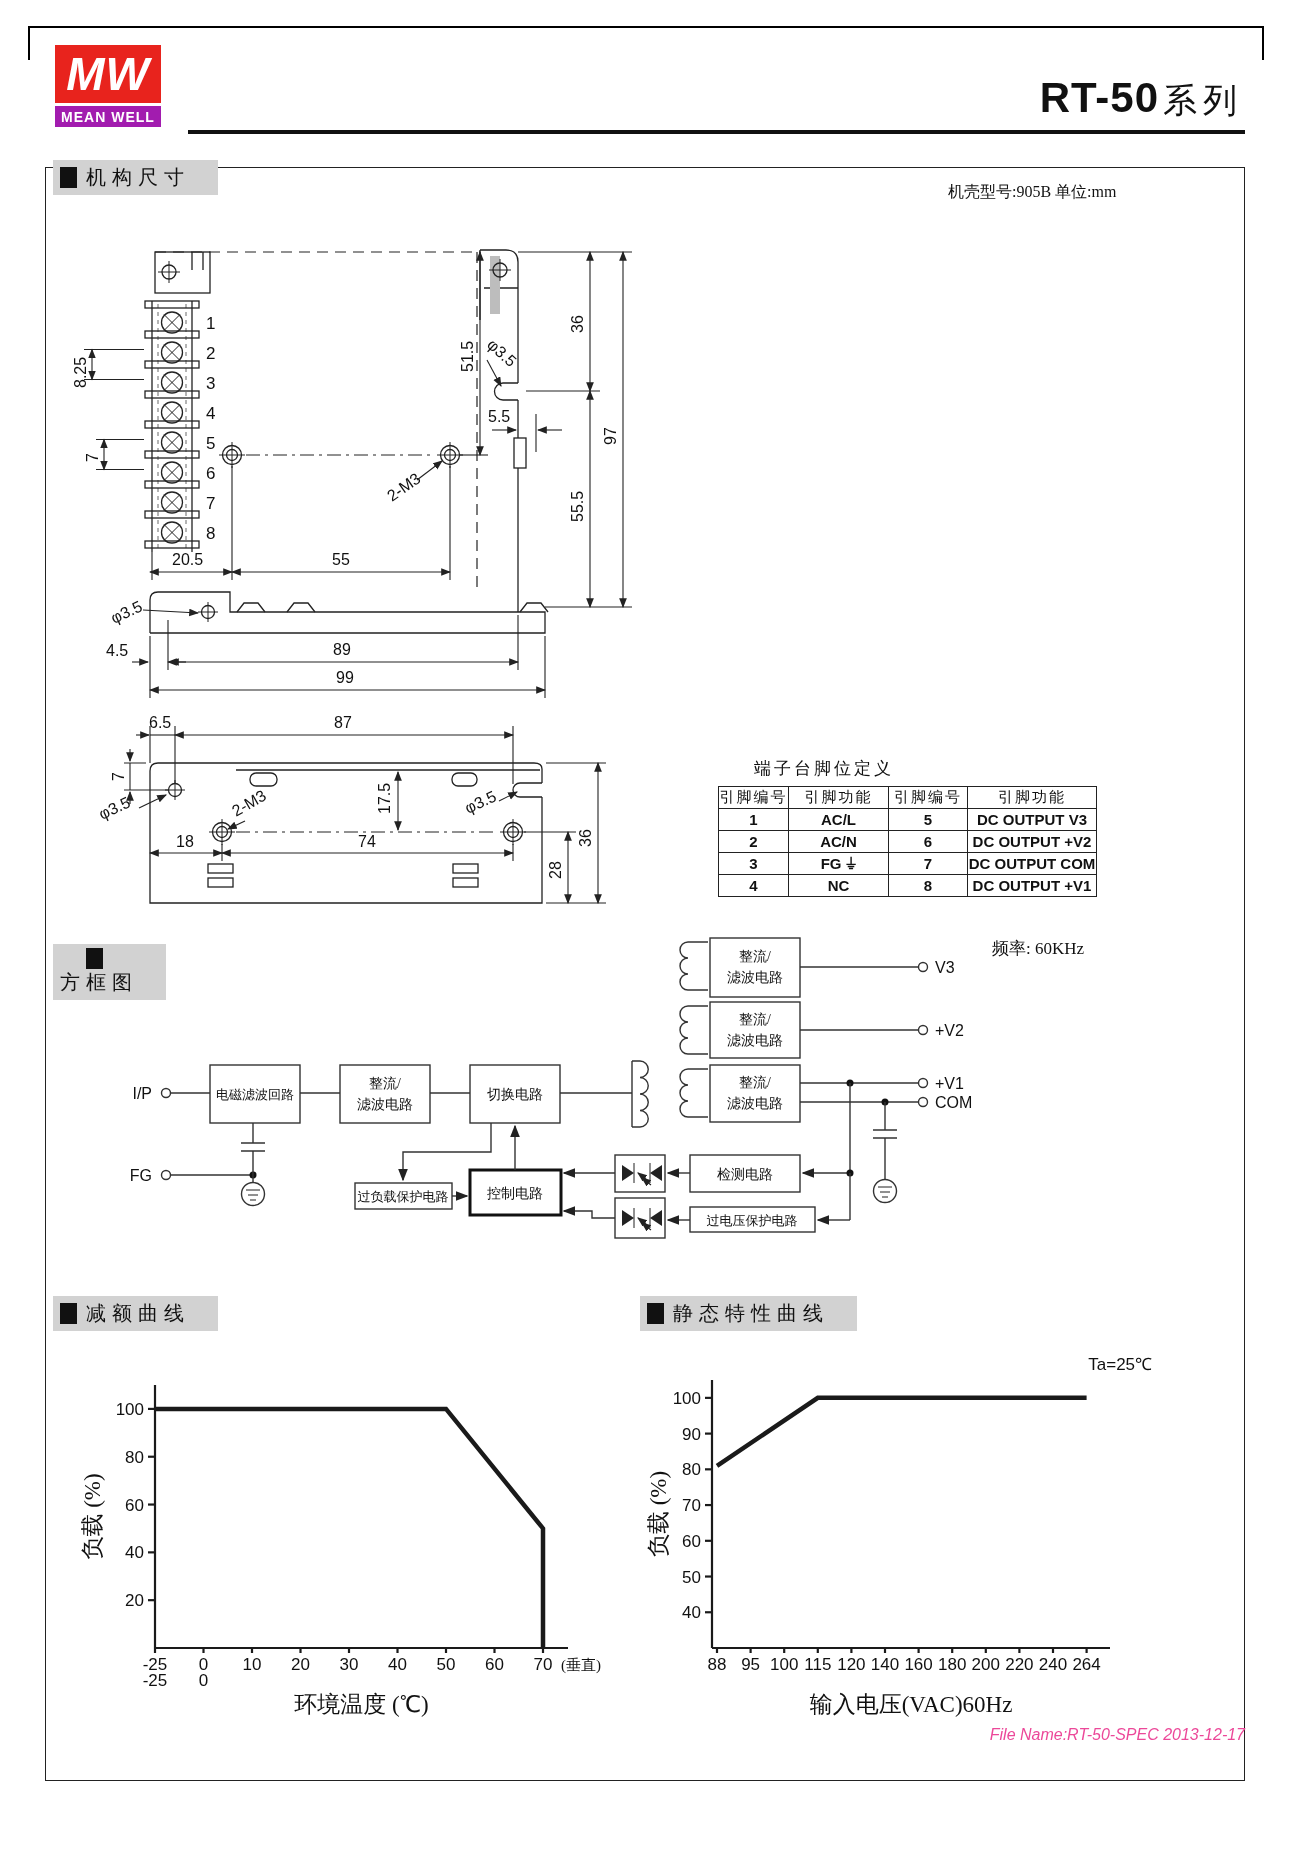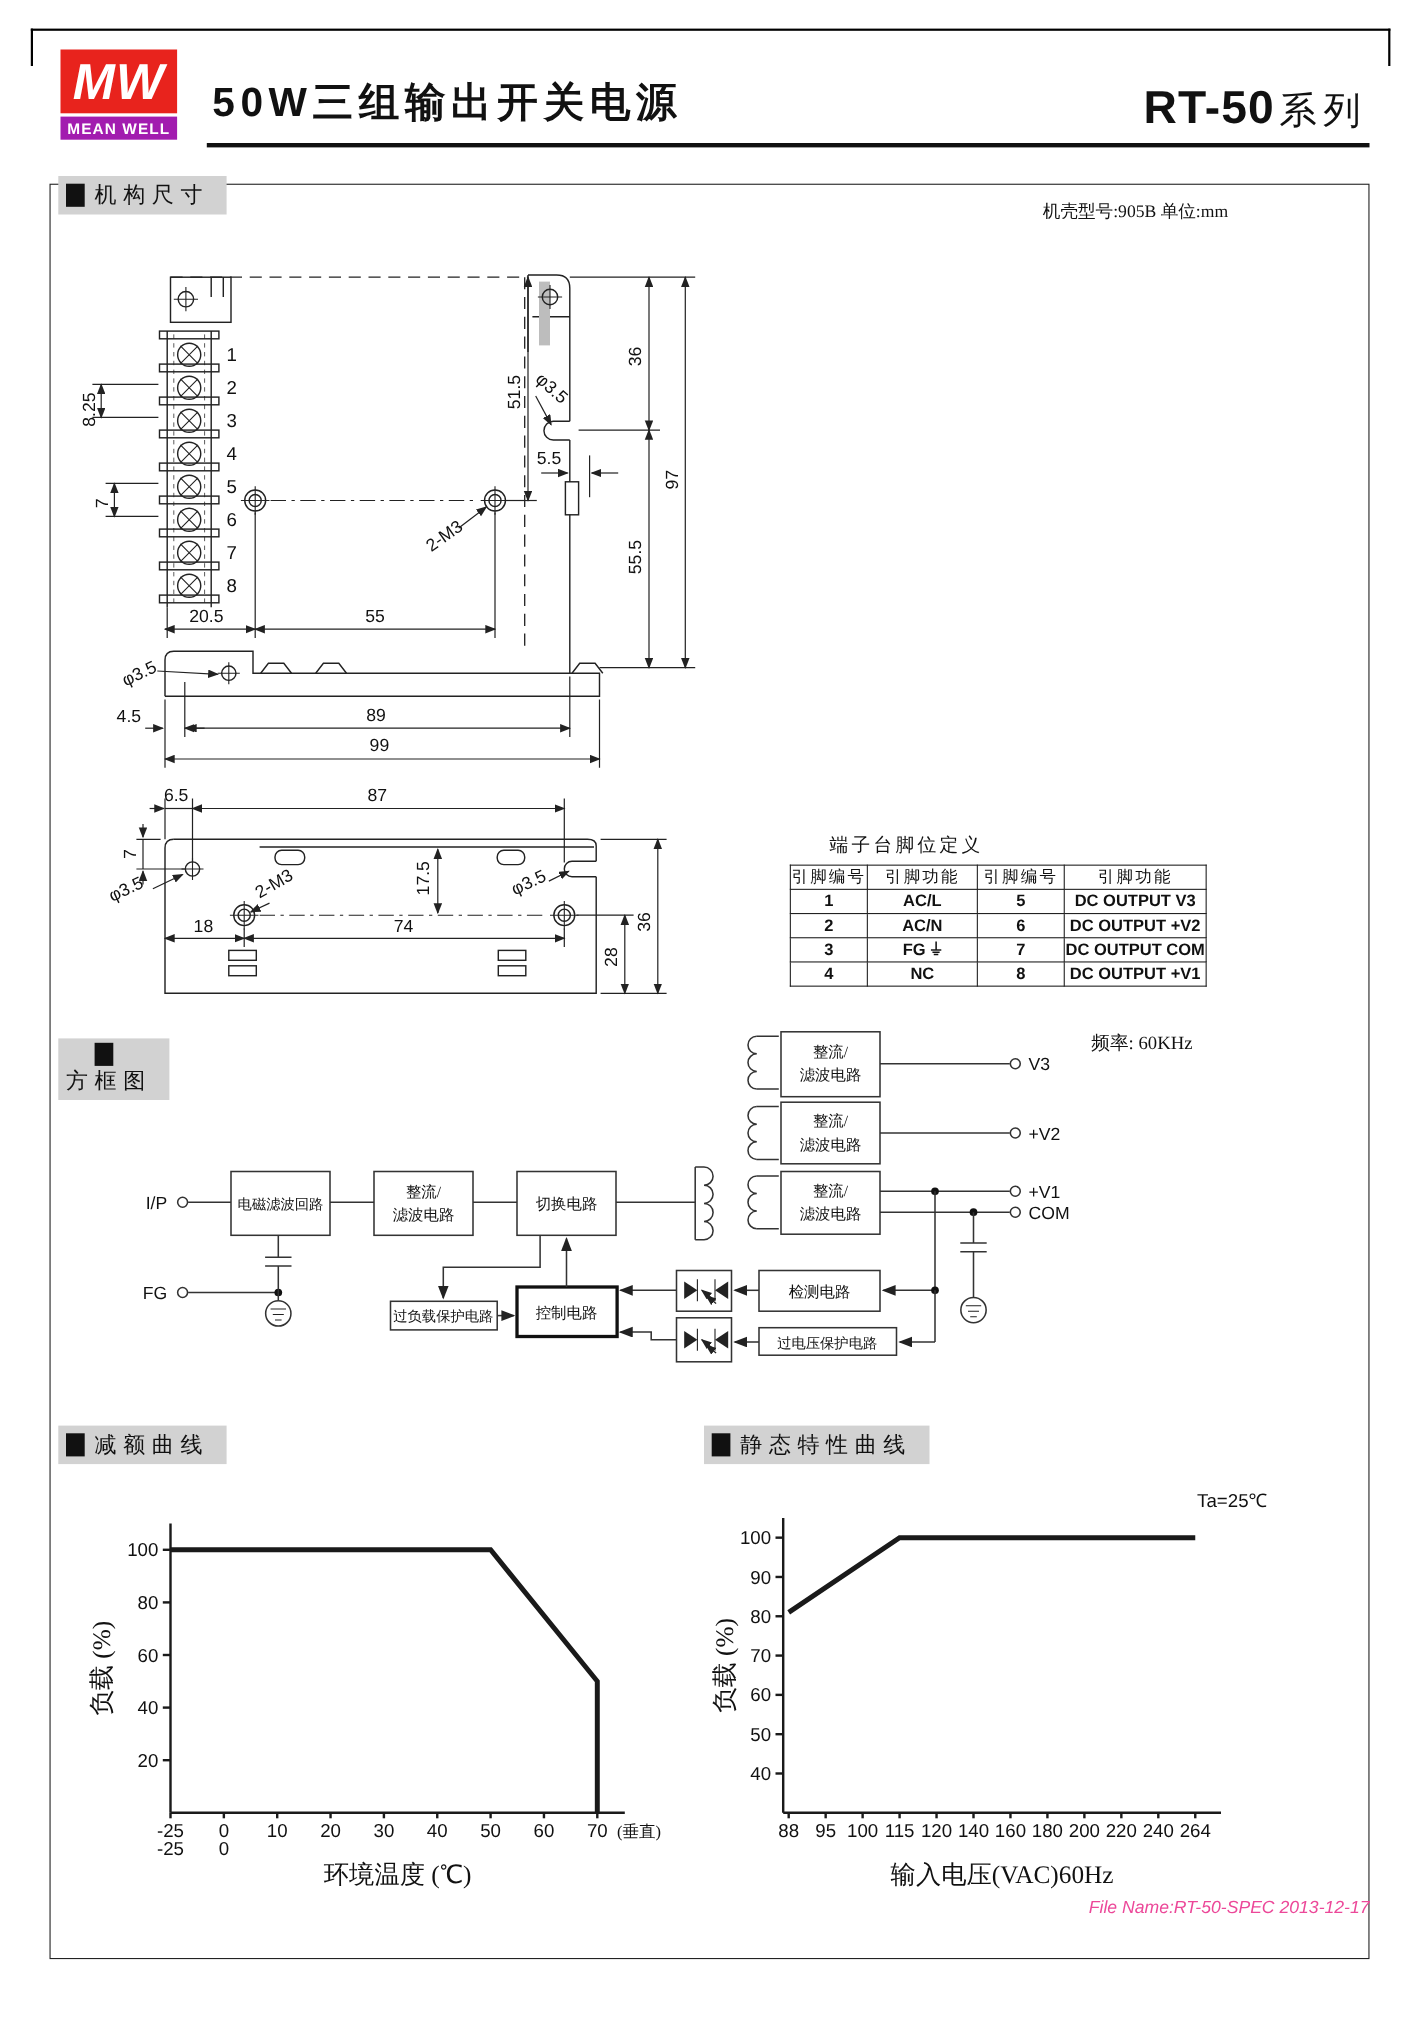--- a/index.html
+++ b/index.html
@@ -15,21 +15,21 @@
   .logo-bot{margin-top:3px;width:106px;height:21px;background:#a21caf;color:#fff;display:flex;align-items:center;justify-content:center;
             font:bold 14px "Liberation Sans",sans-serif;letter-spacing:1px;}
   .doc-title{position:absolute;left:193px;top:68px;font:bold 37px "Liberation Sans",sans-serif;letter-spacing:5px;color:#111;}
   .series-wrap{position:absolute;right:48px;top:74px;display:flex;align-items:baseline;}
   .series-main{font:900 42px "Liberation Sans",sans-serif;letter-spacing:1px;}
   .series-suffix{font:34px "Liberation Serif",serif;letter-spacing:6px;margin-left:4px;}
   .title-rule{position:absolute;left:188px;top:130px;width:1057px;height:4px;background:#111;}
   
   .border-box{position:absolute;left:45px;top:167px;width:1198px;height:1612px;border:1.6px solid #222;}
   
-  .sec{position:absolute;display:inline-flex;align-items:center;background:#d2d2d2;padding:4px 16px 4px 7px;}
+  .sec{position:absolute;display:inline-flex;align-items:center;background:#d2d2d2;padding:4px 28px 4px 7px;}
   .sq{width:17px;height:21px;background:#111;margin-right:9px;display:inline-block;}
   .sec-t{font:20px "Liberation Serif",serif;letter-spacing:6px;color:#111;white-space:nowrap;}
   .case-note{position:absolute;left:948px;top:182px;font:16px "Liberation Serif",serif;}
   
   .ln{stroke:#222;stroke-width:1.3;fill:none;}
   .lnt{stroke:#222;stroke-width:1;fill:none;}
   .lnd{stroke:#222;stroke-width:1.2;fill:none;stroke-dasharray:11,7;}
   .lns{stroke:#444;stroke-width:.8;fill:none;stroke-dasharray:4,4;}
   .cl{stroke:#222;stroke-width:1;fill:none;stroke-dasharray:14,5,3,5;}
   .dimln{stroke:#222;stroke-width:1.1;fill:none;}
@@ -66,21 +66,20 @@
 <div id="page">
 
   <div class="scanline" style="left:28px;top:26px;width:1236px;height:2px;"></div>
   <div class="scanline" style="left:28px;top:26px;width:2px;height:34px;"></div>
   <div class="scanline" style="left:1262px;top:26px;width:2px;height:34px;"></div>
 
   <div class="logo">
     <div class="logo-top">MW</div>
     <div class="logo-bot">MEAN WELL</div>
   </div>
-  <div class="doc-title">50W三组输出开关电源</div>
   <div class="series-wrap">
     <span class="series-main">RT-50</span>
     <span class="series-suffix">系列</span>
   </div>
   <div class="title-rule"></div>
 
   <div class="border-box"></div>
 
   <div class="sec" style="left:53px;top:160px;">
     <span class="sq"></span>

